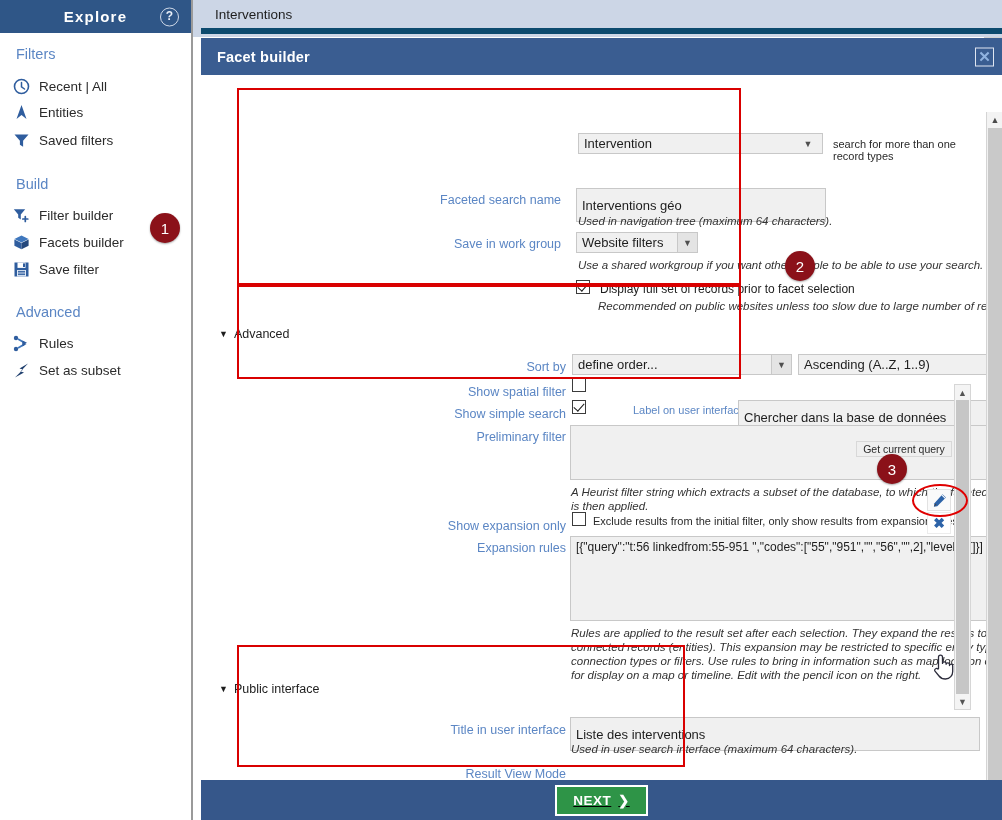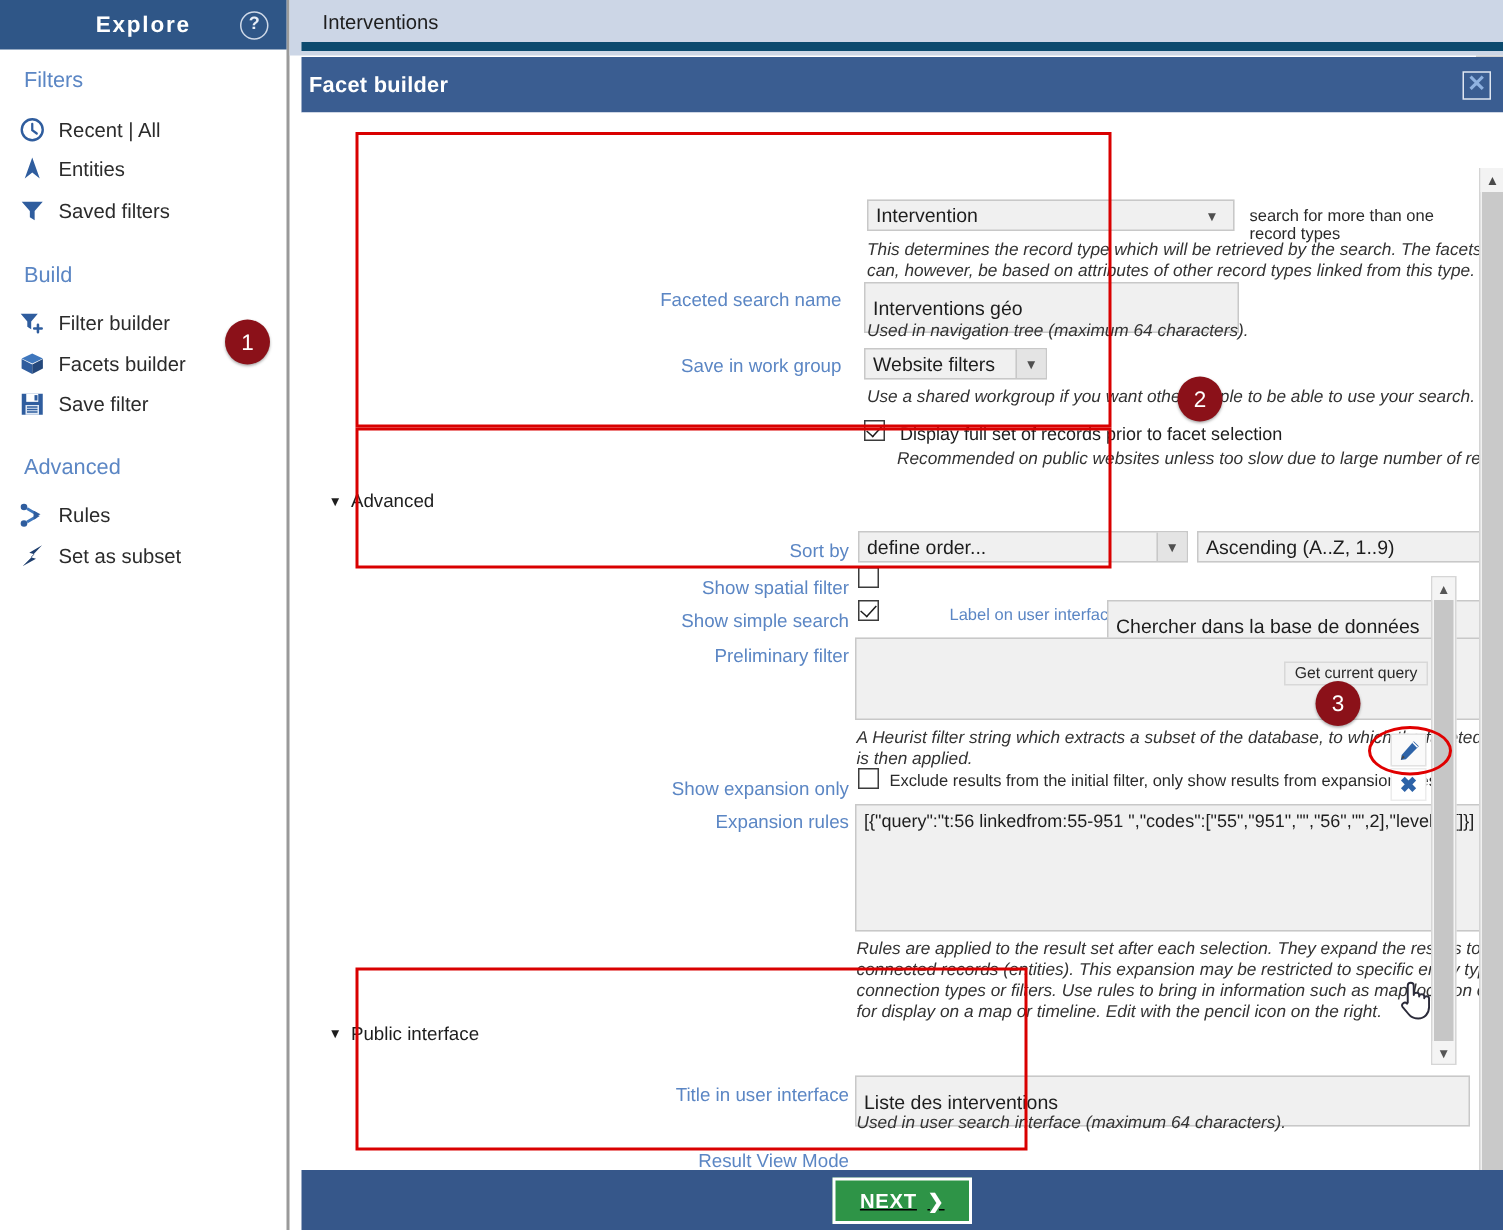--- a/index.html
+++ b/index.html
@@ -61,21 +61,21 @@
   #topstrip-label{font-size:13.5px;color:#1e1e1e;padding-left:14px;}
   
   #dialog{
     position:absolute;left:201px;top:38px;width:801px;height:782px;
     background:#fff;box-sizing:border-box;
   }
   #dialog-titlebar{
     height:37px;background:#3a5d91;position:relative;
     display:flex;align-items:center;
   }
-  #dialog-title{color:#fff;font-size:14.5px;font-weight:bold;padding-left:5px;letter-spacing:.2px;}
+  #dialog-title{color:#fff;font-size:14.5px;font-weight:bold;padding-left:16px;letter-spacing:.2px;}
   #dialog-close{
     position:absolute;right:8px;top:50%;transform:translateY(-50%);
     width:19px;height:19px;border:1.5px solid #dfe6f1;color:#8fb2e0;
     font-size:15px;line-height:16px;text-align:center;font-weight:bold;cursor:pointer;
     box-sizing:border-box;
   }
   #dialog-body{
     position:absolute;left:0;top:37px;width:801px;height:705px;background:#fff;
     overflow:hidden;
   }
@@ -301,21 +301,20 @@
   <div id="dialog-body">
     <div class="form-area">
 
       <div class="sel big" style="position:absolute;left:377px;top:58px;width:245px;">
         <span>Intervention</span>
         <span class="caret" style="background:transparent;border-left:none;width:28px;">▼</span>
       </div>
       <div style="position:absolute;left:632px;top:63px;font-size:11px;color:#2a2a2a;">search for more than one record types</div>
       <div class="cbx" style="position:absolute;left:800px;top:61px;"></div>
 
-      <div class="hint" style="left:377px;top:85px;width:420px;">This determines the record type which will be retrieved by the search. The facets can, however, be based on attributes of other record types linked from this type.</div>
 
       <div class="row" style="left:0;top:118px;width:360px;justify-content:flex-end;">
         <span class="lbl">Faceted search name</span>
       </div>
       <input class="txt" style="position: absolute; left: 375px; top: 113px; width: 250px;" value="Interventions géo">
       <div class="hint" style="left:377px;top:139px;width:420px;">Used in navigation tree (maximum 64 characters).</div>
 
       <div class="row" style="left:0;top:162px;width:360px;justify-content:flex-end;">
         <span class="lbl">Save in work group</span>
       </div>

